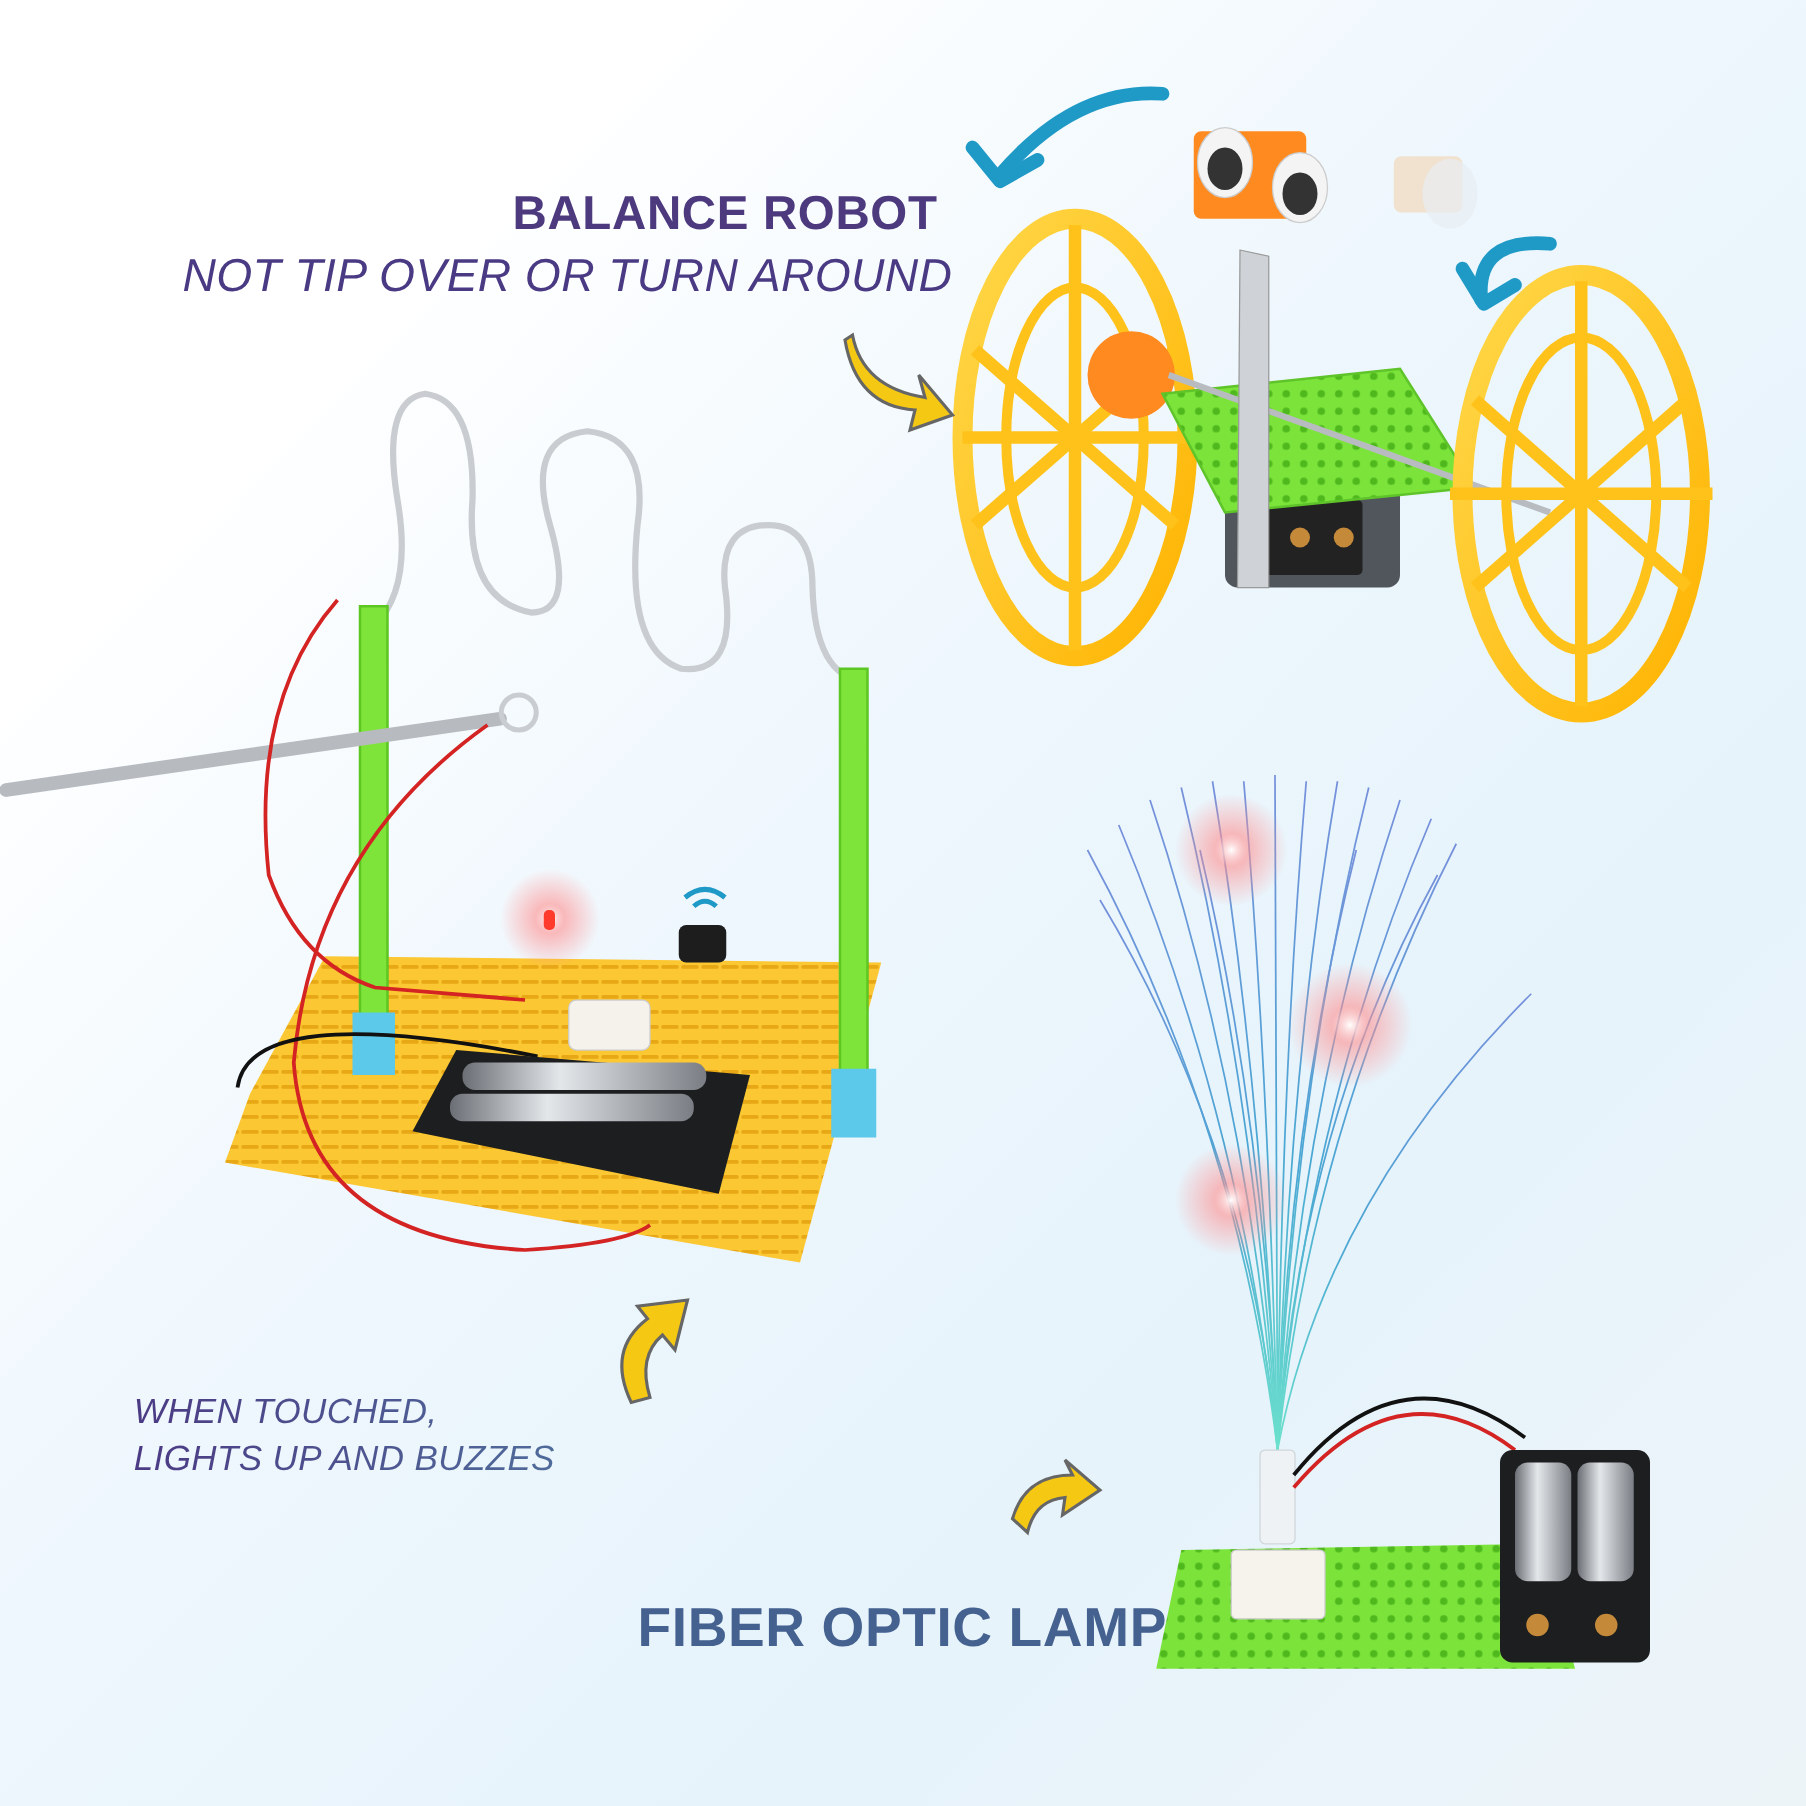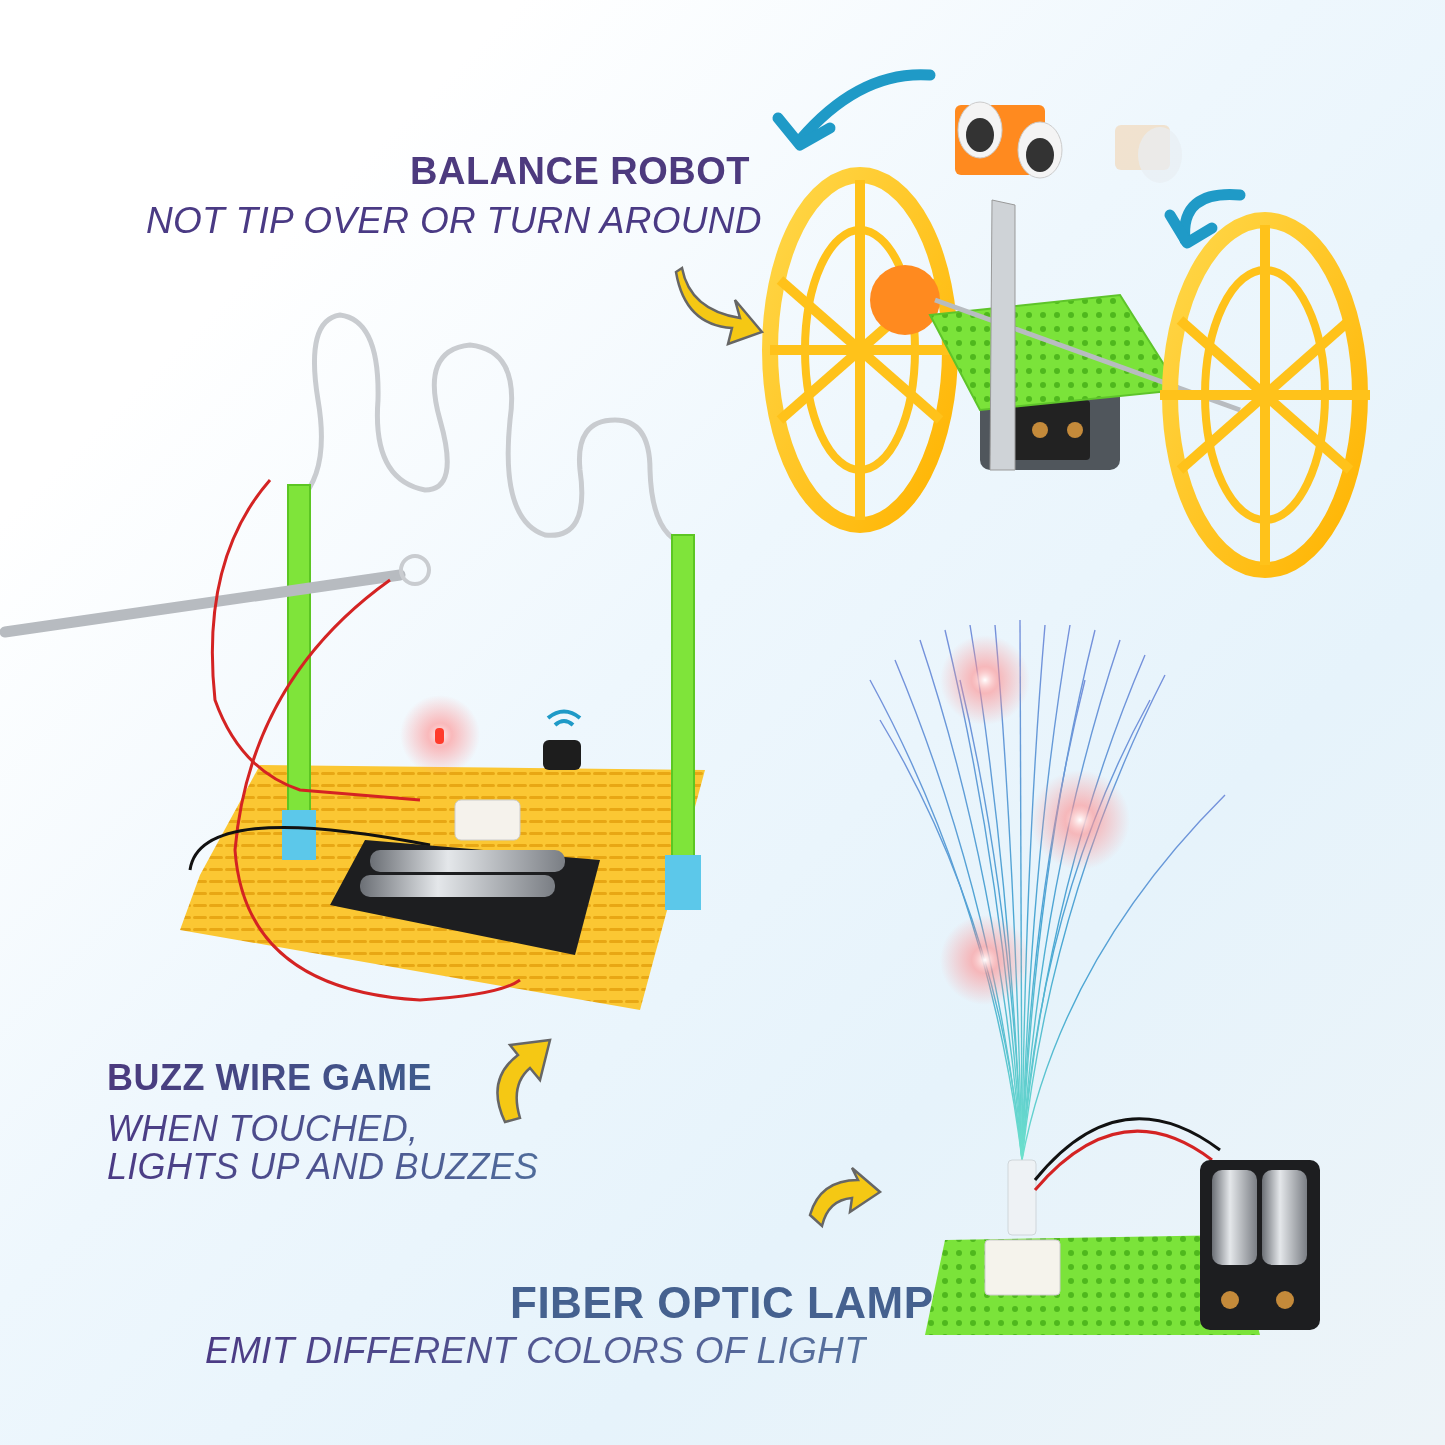--- a/index.html
+++ b/index.html
@@ -6,21 +6,21 @@
   body { width:1445px; height:1445px; overflow:hidden; position:relative;
     font-family:"Liberation Sans", sans-serif;
     background: linear-gradient(135deg, #ffffff 0%, #ffffff 18%, #eef7fd 45%, #e6f3fb 70%, #edf4f8 100%); }
   .stage { position:absolute; left:0; top:0; width:1445px; height:1114px; }
   .title { position:absolute; font-weight:bold; letter-spacing:0.5px; white-space:nowrap; }
   .sub { position:absolute; font-style:italic; letter-spacing:0.3px; white-space:nowrap; }
   .t1 { left:410px; top:150px; font-size:38px; color:#4d3a7e; }
   .s1 { left:130px; top:200px; font-size:37px; color:#4a3a84;margin-left:16px; }
   .t2 { left:107px; top:1057px; font-size:36px;
         background: linear-gradient(90deg,#4b3a7e,#3f5b8c); -webkit-background-clip:text; color:transparent; }
-  .s2 { left:107px; top:1110px; font-size:36px; line-height:38px; white-space:pre;
+  .s2 { left:107px; top:1110px; font-size:28px; line-height:38px; white-space:pre;
         background: linear-gradient(90deg,#4b3a84,#4f6b9a); -webkit-background-clip:text; color:transparent; }
   .t3 { left:510px; top:1278px; font-size:44px; color:#45618f; }
   .s3 { left:205px; top:1330px; font-size:37px;
         background: linear-gradient(90deg,#4b3a84,#57729e); -webkit-background-clip:text; color:transparent; }
   svg { position:absolute; left:0; top:0; }
 </style>
 </head>
 <body>
 
 <div class="stage">
@@ -181,19 +181,17 @@
       <circle cx="1230" cy="1300" r="9" fill="#c48a3a"></circle>
         <circle cx="1285" cy="1300" r="9" fill="#c48a3a"></circle>
     </g>
 
     <path d="M810 1215 Q820 1180 858 1180 L852 1168 L880 1192 L850 1212 L852 1198 Q828 1200 822 1226 Z" fill="#f5c814" stroke="#666" stroke-width="2.5"></path>
   </svg>
 
   <div class="title t1">BALANCE ROBOT</div>
   <div class="sub s1">NOT TIP OVER OR TURN AROUND</div>
 
-  <div class="title t2">BUZZ WIRE GAME</div>
   <div class="sub s2">WHEN TOUCHED,
 LIGHTS UP AND BUZZES</div>
 
   <div class="title t3">FIBER OPTIC LAMP</div>
-  <div class="sub s3">EMIT DIFFERENT COLORS OF LIGHT</div>
 </div>
 
 </body></html>

